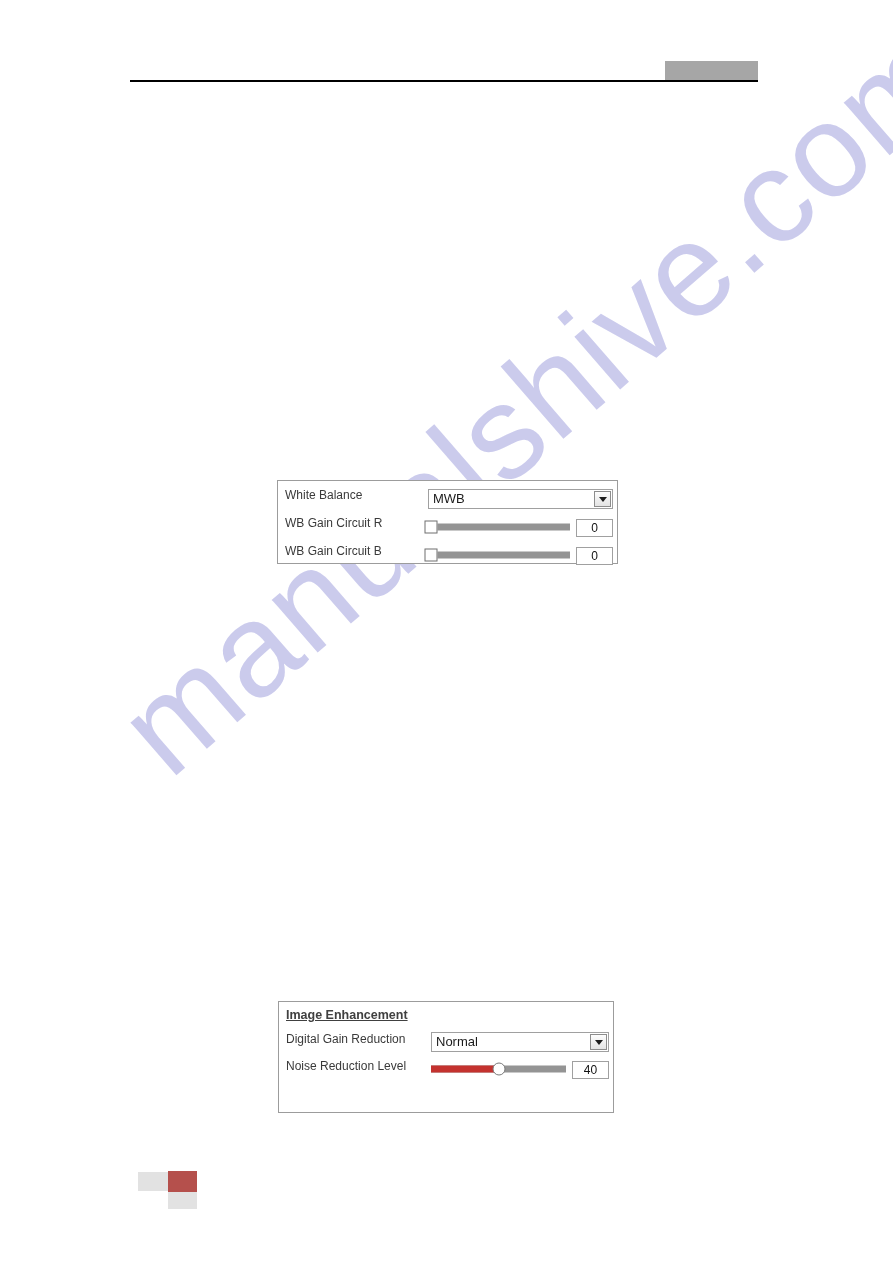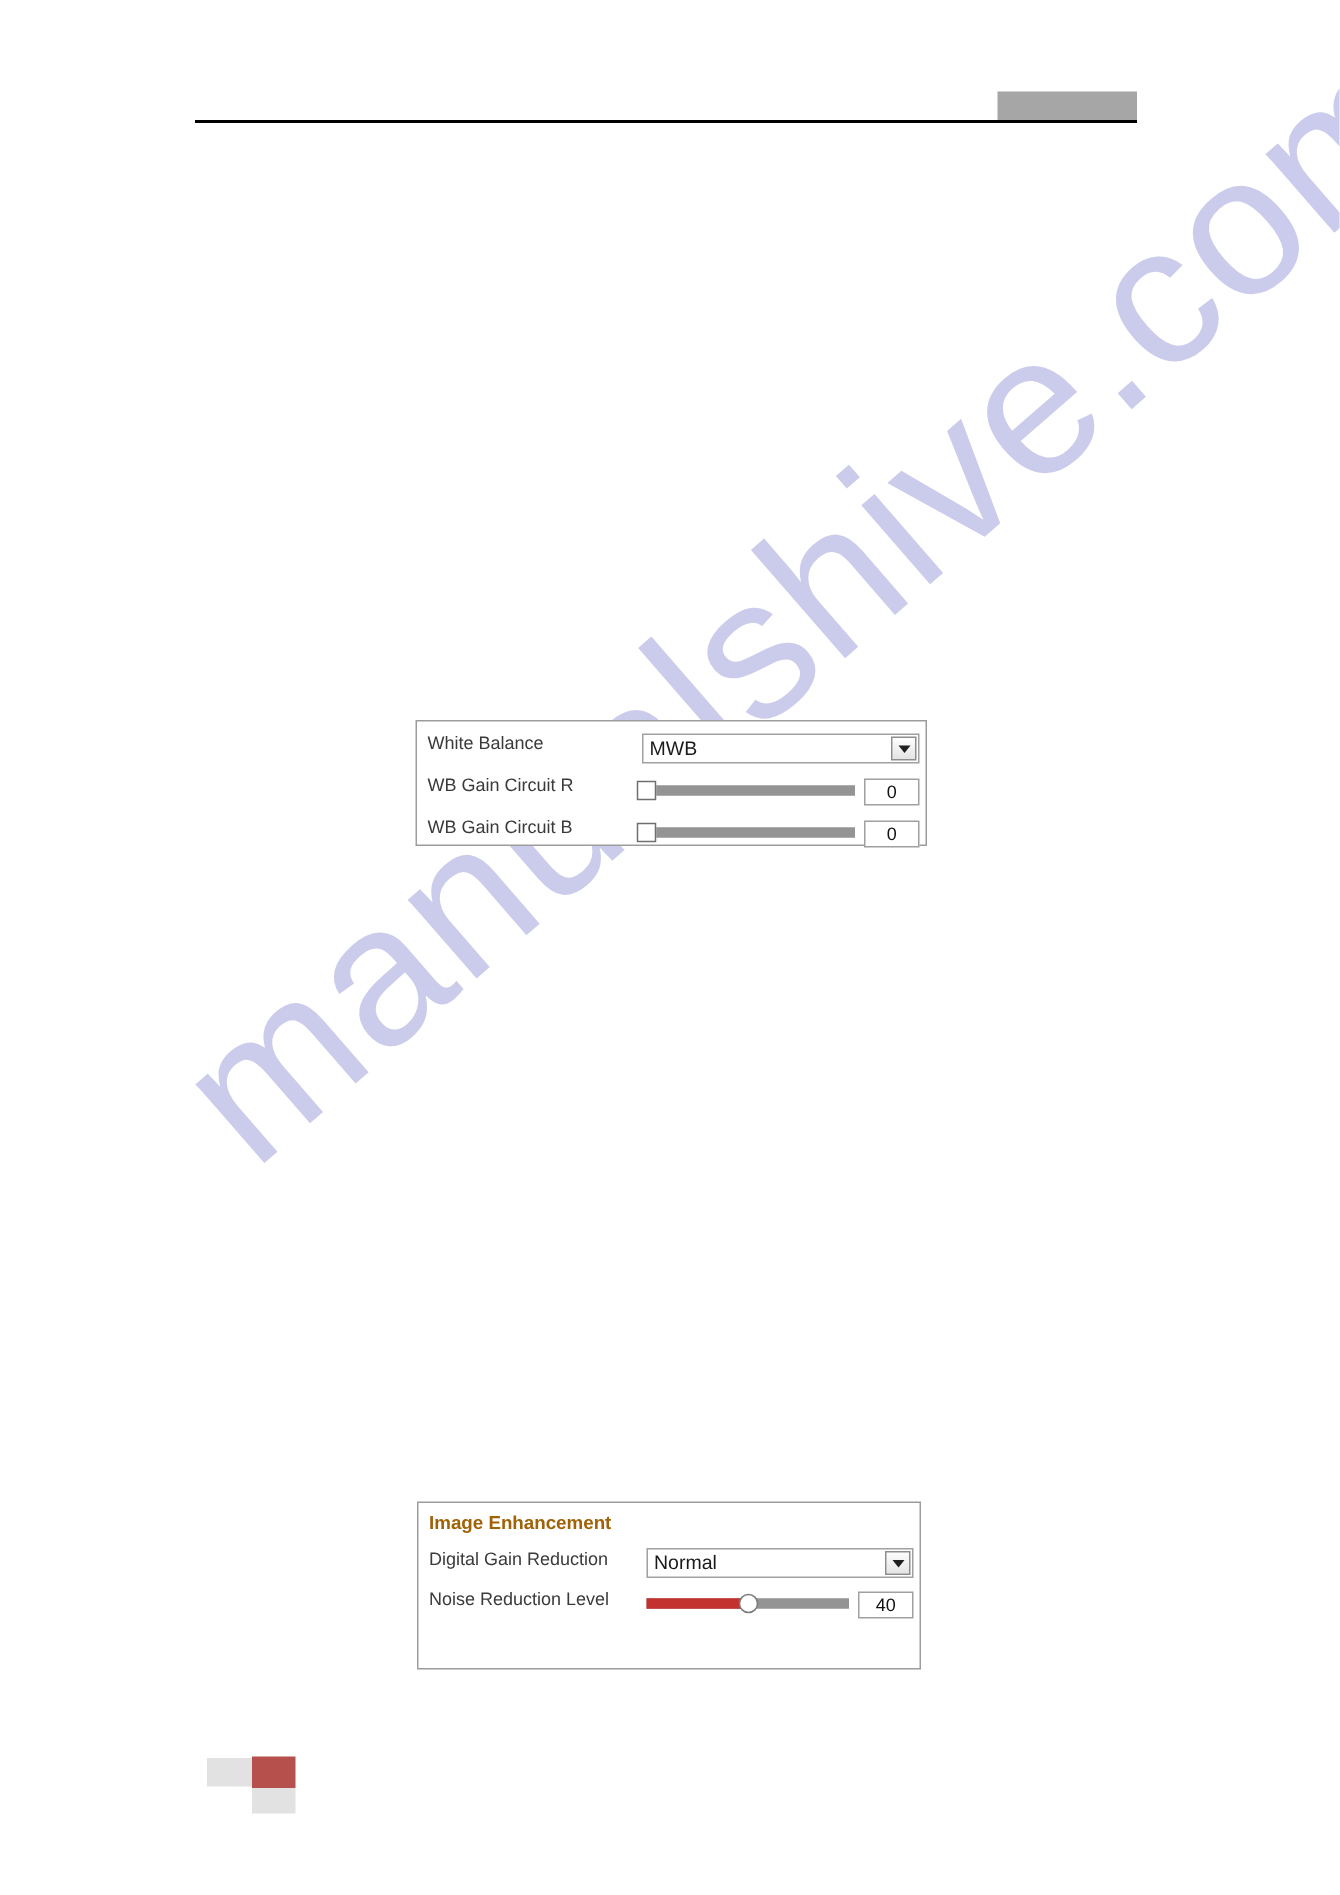--- a/index.html
+++ b/index.html
@@ -84,24 +84,25 @@
   #panel-image-enhancement {
     left: 278px;
     top: 985px;
     width: 336px;
     height: 112px;
   }
 
   .panel-title {
     font-size: 12.5px;
     font-weight: bold;
-    color: #a16207;
+    color: #404040;
     padding: 5px 0 2px 7px;
     line-height: 16px;
     letter-spacing: 0px;
+    text-decoration: underline;
   }
 
   .settings-row {
     display: flex;
     align-items: center;
     height: 28px;
     padding-left: 7px;
     box-sizing: border-box;
   }
   #panel-white-balance .settings-row { height: 28px; }

